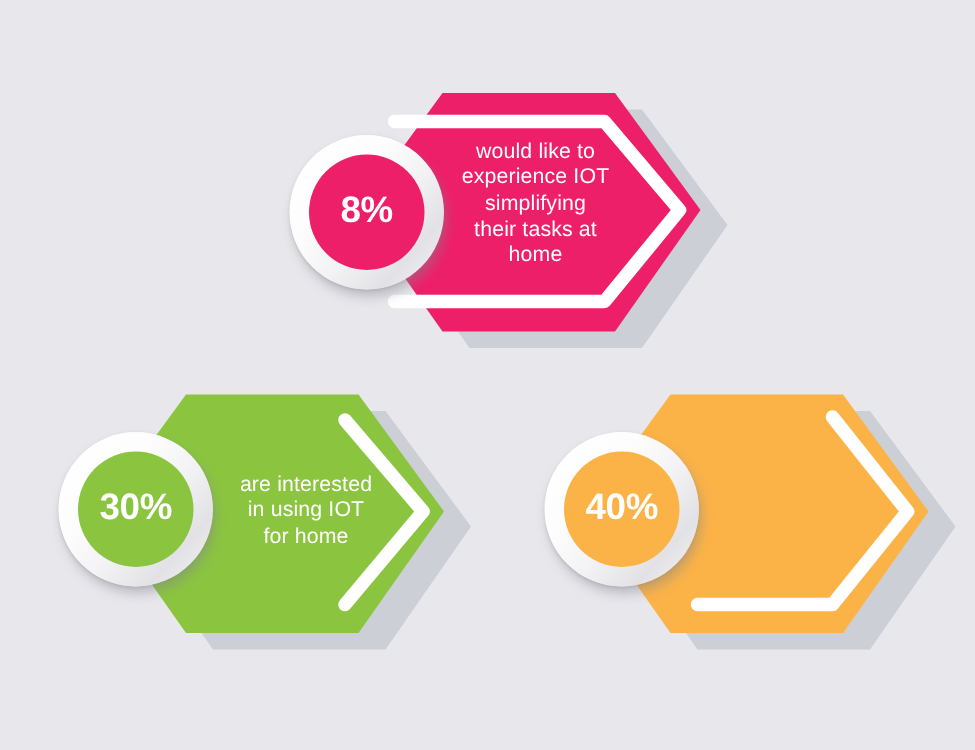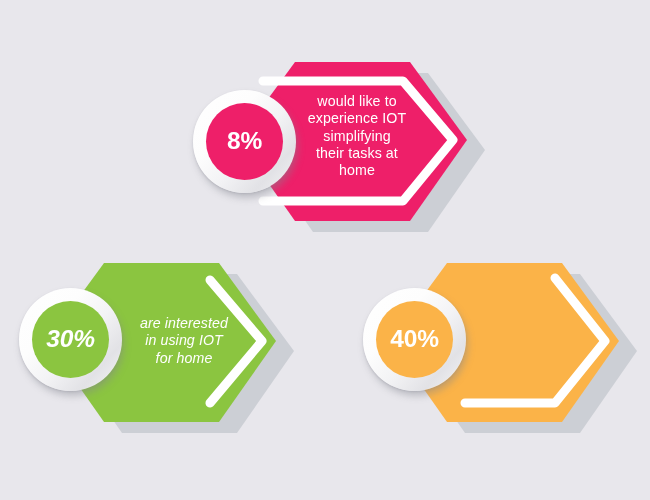--- a/index.html
+++ b/index.html
@@ -20,21 +20,21 @@
     position: relative;
     width: 650px;
     height: 500px;
   }
 
   
   .stat-block {
     position: absolute;
   }
   .stat-block.pink   { left: 185px; top: 55px;  width: 300px; height: 190px; }
-  .stat-block.green  { left: 12px;  top: 255px; width: 290px; height: 185px; font-style: italic; }
+  .stat-block.green  { left: 32px;  top: 255px; width: 290px; height: 185px; }
   .stat-block.orange { left: 355px; top: 255px; width: 290px; height: 185px; }
 
   
   .hex-wrap {
     position: absolute;
     left: 0;
     top: 0;
     width: 100%;
     height: 100%;
   }

